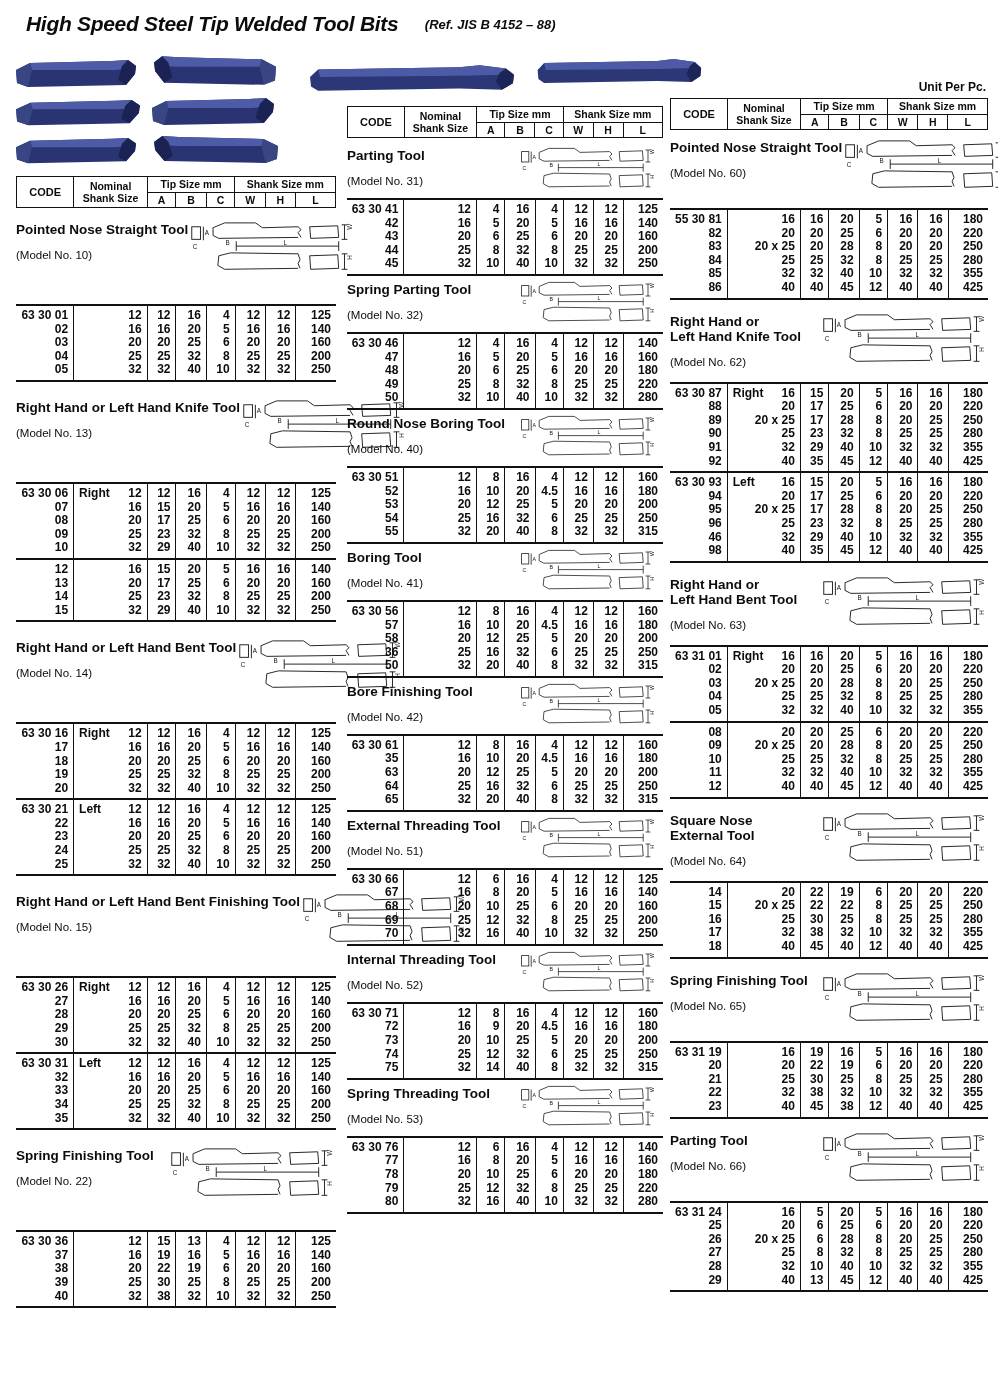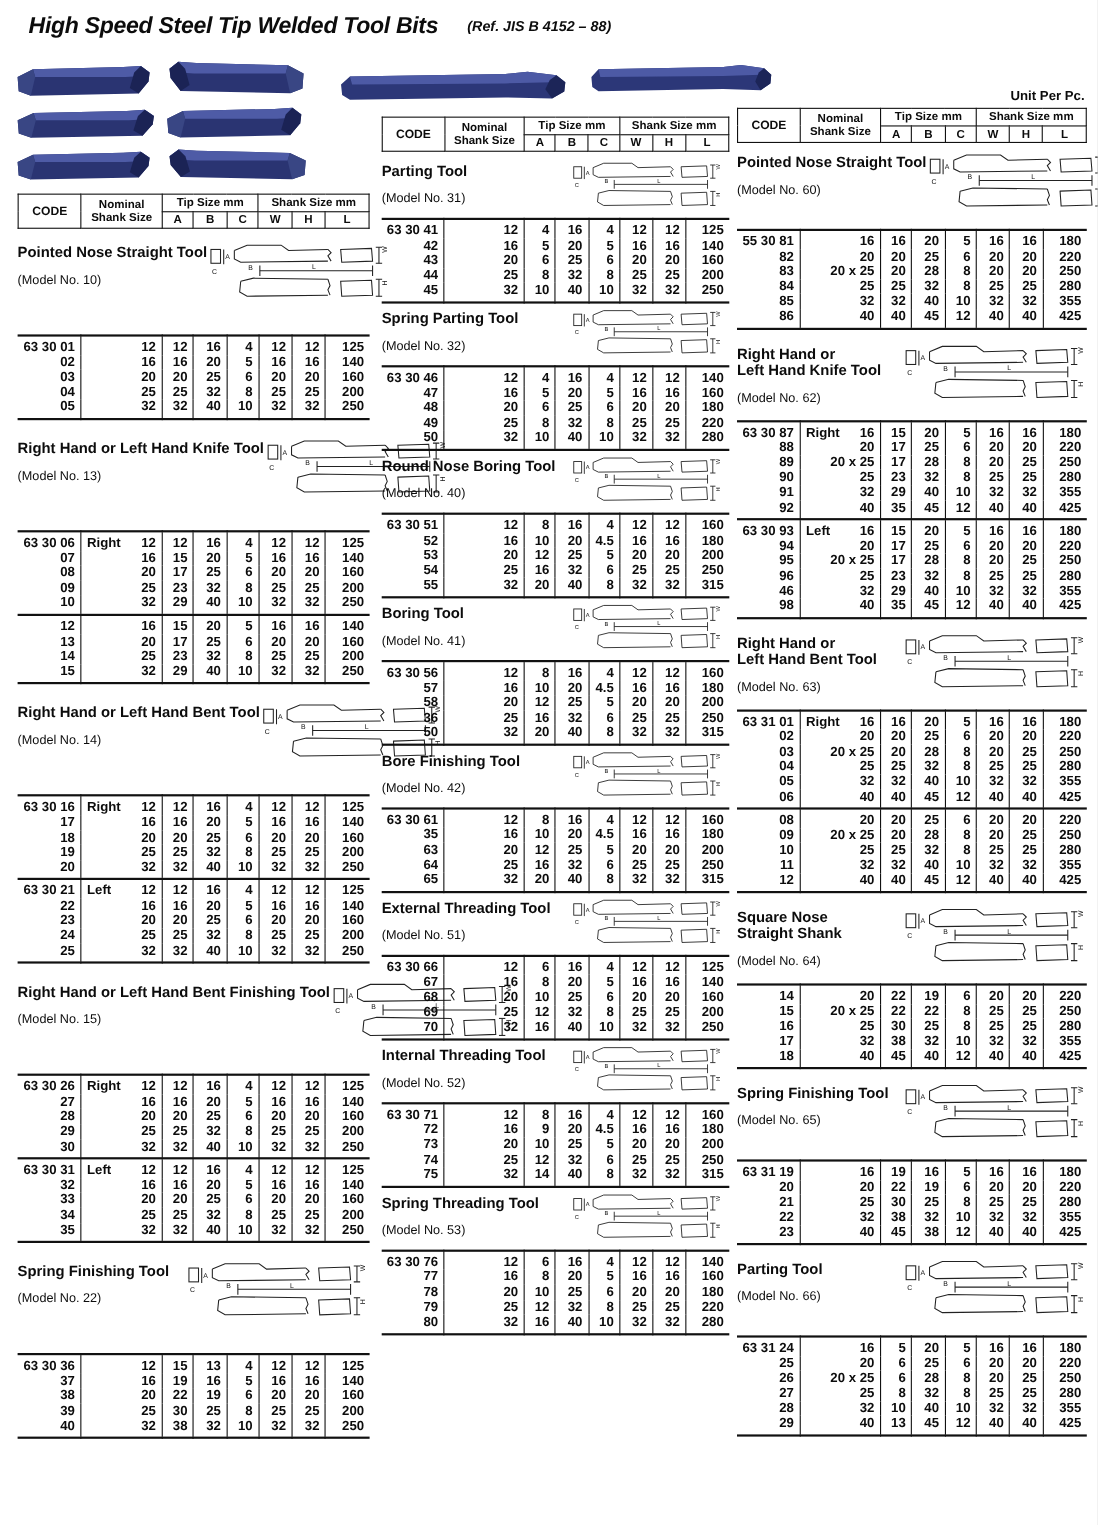--- a/index.html
+++ b/index.html
@@ -2107,30 +2107,20 @@
             <tr>
               <td class="code-cell">05</td>
               <td class="nom-cell"><span class="nomval">32</span></td>
               <td class="num-cell">32</td>
               <td class="num-cell">40</td>
               <td class="num-cell">10</td>
               <td class="num-cell">32</td>
               <td class="num-cell">32</td>
               <td class="num-cell">355</td>
             </tr>
-            <tr>
-              <td class="code-cell">06</td>
-              <td class="nom-cell"><span class="nomval">40</span></td>
-              <td class="num-cell">40</td>
-              <td class="num-cell">45</td>
-              <td class="num-cell">12</td>
-              <td class="num-cell">40</td>
-              <td class="num-cell">40</td>
-              <td class="num-cell">425</td>
-            </tr>
           </tbody>
           <tbody>
             <tr>
               <td class="code-cell">08</td>
               <td class="nom-cell"><span class="nomval">20</span></td>
               <td class="num-cell">20</td>
               <td class="num-cell">25</td>
               <td class="num-cell">6</td>
               <td class="num-cell">20</td>
               <td class="num-cell">20</td>
@@ -2176,21 +2166,21 @@
               <td class="num-cell">40</td>
               <td class="num-cell">425</td>
             </tr>
           </tbody>
         </table>
       </div>
       <div class="section">
         <div class="sec-head">
           <div class="sec-titles">
             <div class="sec-title">Square Nose</div>
-            <div class="sec-title">Straight Shank</div>
+            <div class="sec-title">External Tool</div>
             <div class="sec-model">(Model No. 64)</div>
           </div>
           <svg class="diagram" viewBox="0 0 170 60" xmlns="http://www.w3.org/2000/svg">
   <g stroke="#222" stroke-width="1" fill="none">
     <rect x="2" y="7" width="9" height="13"></rect>
     <line x1="14" y1="7" x2="14" y2="21"></line>
     <path d="M24,8 L36,3 L68,3 L75,8 L112,7"></path>
     <path d="M24,8 L24,16 L30,19 L112,18"></path>
     <path d="M112,7 L115,10 L112,13 L115,18"></path>
     <path d="M124,7 L153,6 L154,18 L125,19 Z"></path>

